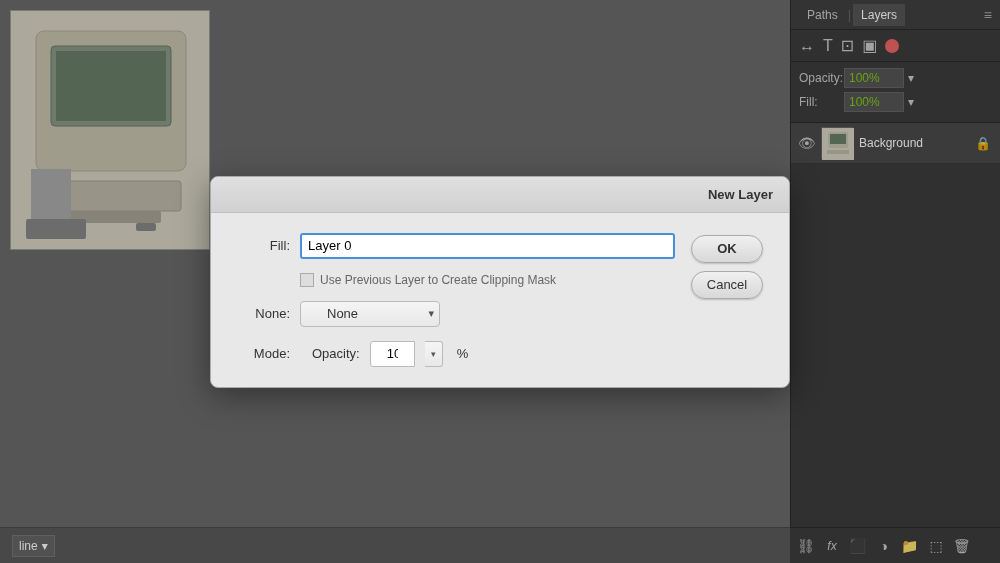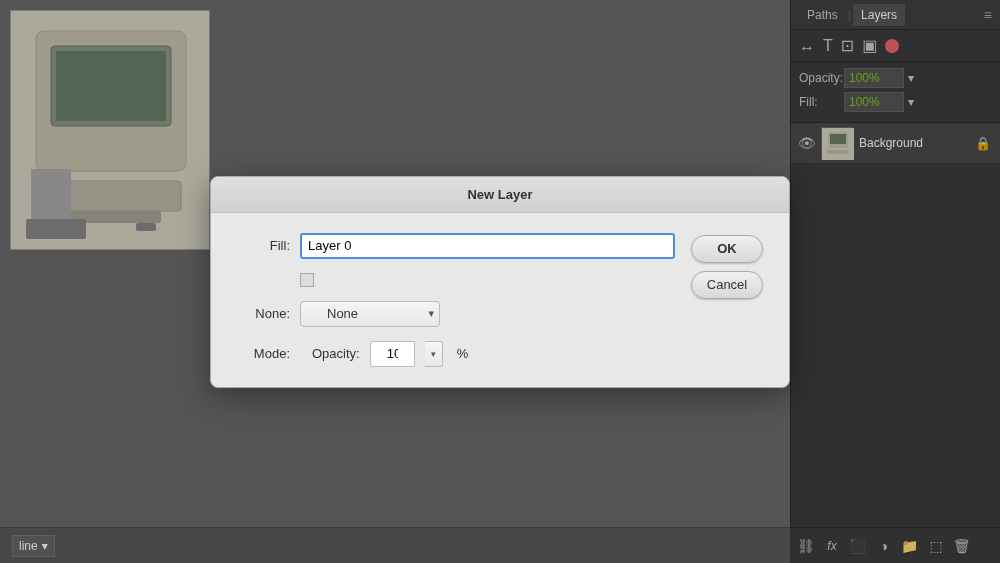--- a/index.html
+++ b/index.html
@@ -250,21 +250,21 @@
       box-shadow: 0 8px 32px rgba(0,0,0,0.4);
       width: 580px;
       padding: 0;
       overflow: hidden;
     }
 
     .modal-titlebar {
       background: linear-gradient(to bottom, #e0e0e0, #d0d0d0);
       border-bottom: 1px solid #c0c0c0;
       padding: 10px 16px;
-      text-align: center;
+      text-align: right;
       font-size: 13px;
       font-weight: 600;
       color: #333;
       border-radius: 8px 8px 0 0;
     }
 
     .modal-body {
       padding: 20px 24px 20px 24px;
       display: flex;
       flex-direction: column;
@@ -545,20 +545,21 @@
       <div class="modal-content-area">
         <div class="modal-fields">
 
           <div class="modal-row">
             <span class="modal-label">Fill:</span>
             <input class="modal-name-input" type="text" value="Layer 0" style="">
           </div>
 
           <div class="modal-checkbox-row">
             <div class="modal-checkbox"></div>
+            <span class="modal-checkbox-label">Use Previous Layer to Create Clipping Mask</span>
           </div>
 
           <div class="modal-row">
             <span class="modal-label">None:</span>
             <div class="select-wrapper">
               <span class="select-x">✕</span>
               <select class="modal-select color-select">
                 <option>None</option>
                 <option>Red</option>
                 <option>Orange</option>

